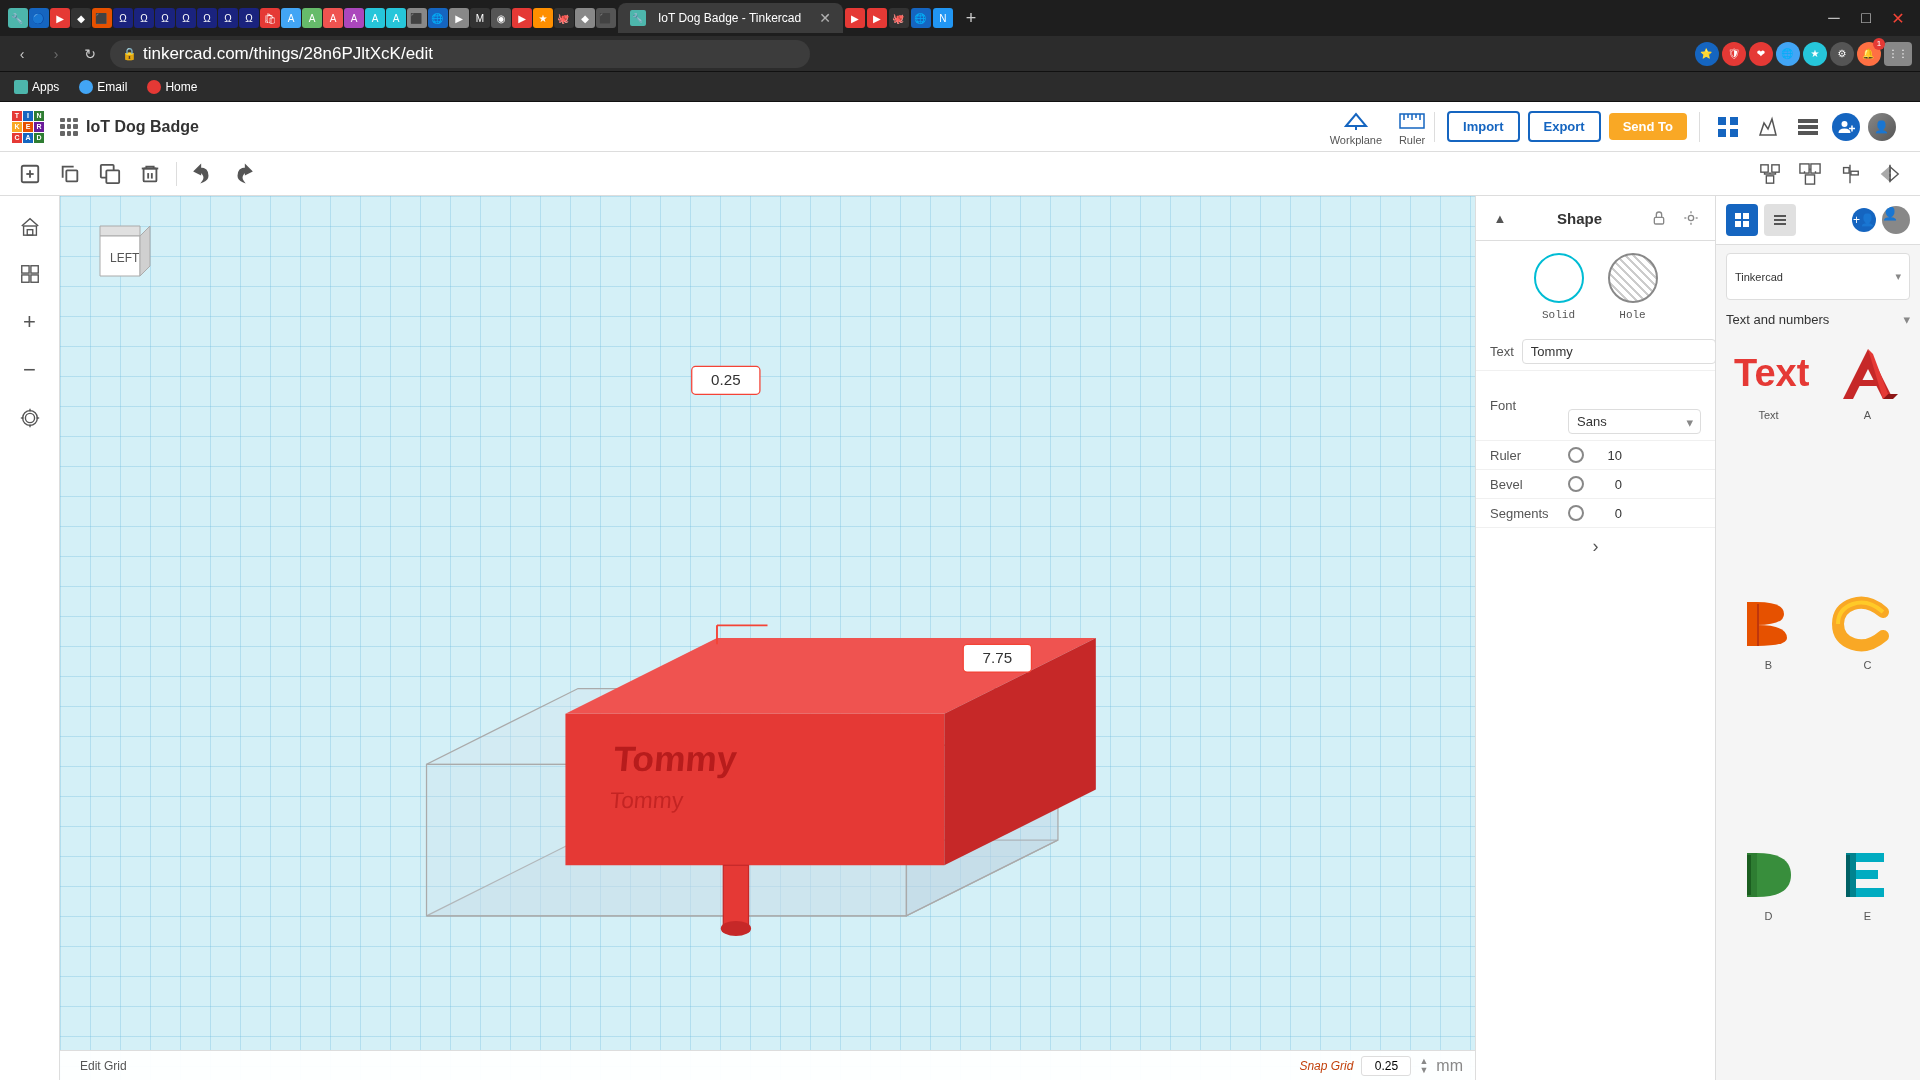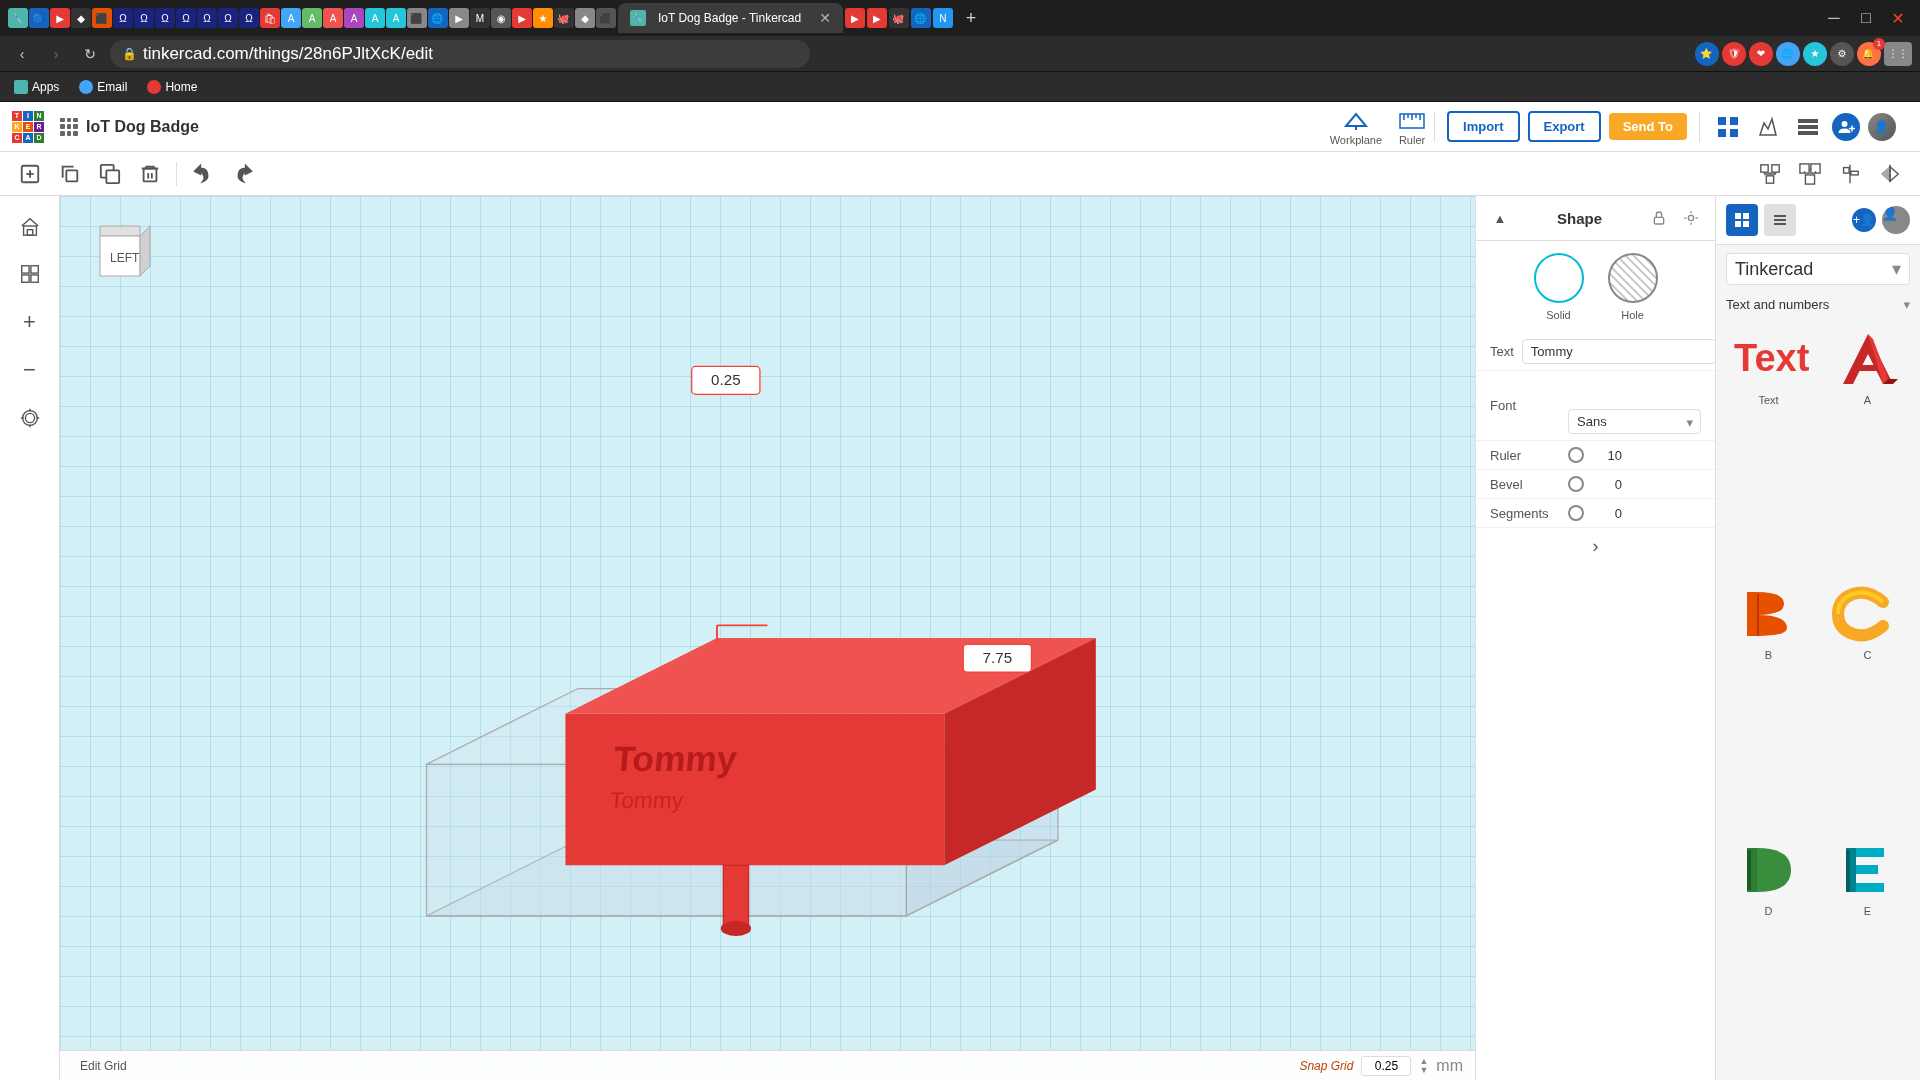--- a/index.html
+++ b/index.html
@@ -69,21 +69,21 @@
     .view-cube { position: absolute; top: 20px; left: 20px; width: 80px; height: 90px; }
 
     
     .right-panel { width: 240px; background: #fff; border-left: 1px solid #ddd; display: flex; flex-direction: column; }
     .panel-header { display: flex; align-items: center; padding: 10px 12px; background: #fff; border-bottom: 1px solid #ddd; gap: 8px; }
     .panel-collapse-btn { width: 24px; height: 24px; display: flex; align-items: center; justify-content: center; cursor: pointer; color: #555; }
     .panel-title { font-size: 15px; font-weight: bold; color: #333; flex: 1; text-align: center; }
     .panel-icon-btn { width: 24px; height: 24px; display: flex; align-items: center; justify-content: center; cursor: pointer; color: #888; }
 
     
-    .shape-type-row { display: flex; gap: 24px; padding: 12px 16px; justify-content: center; }
+    .shape-type-row { display: flex; gap: 24px; padding: 12px 16px; justify-content: center; font-family: Liberation Mono, monospace; }
     .shape-type-item { display: flex; flex-direction: column; align-items: center; gap: 6px; cursor: pointer; }
     .shape-circle { width: 50px; height: 50px; border-radius: 50%; border: 2px solid #00bcd4; background: #fff; display: flex; align-items: center; justify-content: center; }
     .shape-circle.solid { background: #fff; }
     .shape-circle.hole { background: repeating-linear-gradient(45deg, #ccc, #ccc 2px, #fff 2px, #fff 6px); border-color: #888; }
     .shape-label { font-size: 11px; color: #555; }
 
     
     .prop-row { display: flex; align-items: center; padding: 6px 14px; gap: 8px; border-bottom: 1px solid #f0f0f0; }
     .prop-label { font-size: 13px; color: #555; width: 70px; }
     .prop-input { flex: 1; border: 1px solid #ddd; border-radius: 4px; padding: 4px 8px; font-size: 13px; color: #333; background: #fff; }
@@ -95,21 +95,21 @@
 
     
     .shapes-panel { width: 205px; background: #f5f5f5; border-left: 1px solid #ddd; display: flex; flex-direction: column; overflow: hidden; }
     .shapes-panel-header { display: flex; align-items: center; padding: 8px 10px; background: #fff; border-bottom: 1px solid #ddd; gap: 6px; }
     .sp-icon-btn { width: 32px; height: 32px; display: flex; align-items: center; justify-content: center; border-radius: 4px; cursor: pointer; }
     .sp-icon-btn.active { background: #1565c0; color: #fff; }
     .sp-icon-btn:not(.active) { background: #e0e0e0; color: #555; }
     .user-icon { width: 28px; height: 28px; border-radius: 50%; background: #1565c0; display: flex; align-items: center; justify-content: center; color: #fff; font-size: 14px; cursor: pointer; }
     .user-avatar { width: 28px; height: 28px; border-radius: 50%; background: #888; overflow: hidden; cursor: pointer; }
 
-    .shapes-dropdown { display: flex; align-items: center; margin: 8px 10px; background: #fff; border: 1px solid #ddd; border-radius: 4px; padding: 4px 8px; cursor: pointer; font-size: 18px; color: #333; }
+    .shapes-dropdown { display: flex; align-items: center; margin: 8px 10px; background: #fff; border: 1px solid #ddd; border-radius: 4px; padding: 16px 8px; cursor: pointer; font-size: 11px; color: #333; }
     .shapes-dropdown-label { flex: 1; }
     .shapes-dropdown-arrow { color: #888; }
 
     .shapes-grid { display: grid; grid-template-columns: 1fr 1fr; gap: 2px; padding: 0 4px; overflow-y: auto; flex: 1; }
     .shape-item { display: flex; flex-direction: column; align-items: center; padding: 8px 4px; cursor: pointer; border-radius: 6px; }
     .shape-thumb { width: 80px; height: 70px; display: flex; align-items: center; justify-content: center; }
     .shape-name { font-size: 11px; color: #555; text-align: center; }
     .bottom-btn { font-size: 12px; color: #555; cursor: pointer; padding: 2px 8px; border-radius: 3px; }
     .snap-input { width: 50px; border: 1px solid #ddd; border-radius: 3px; padding: 2px 4px; font-size: 12px; text-align: center; }
 

